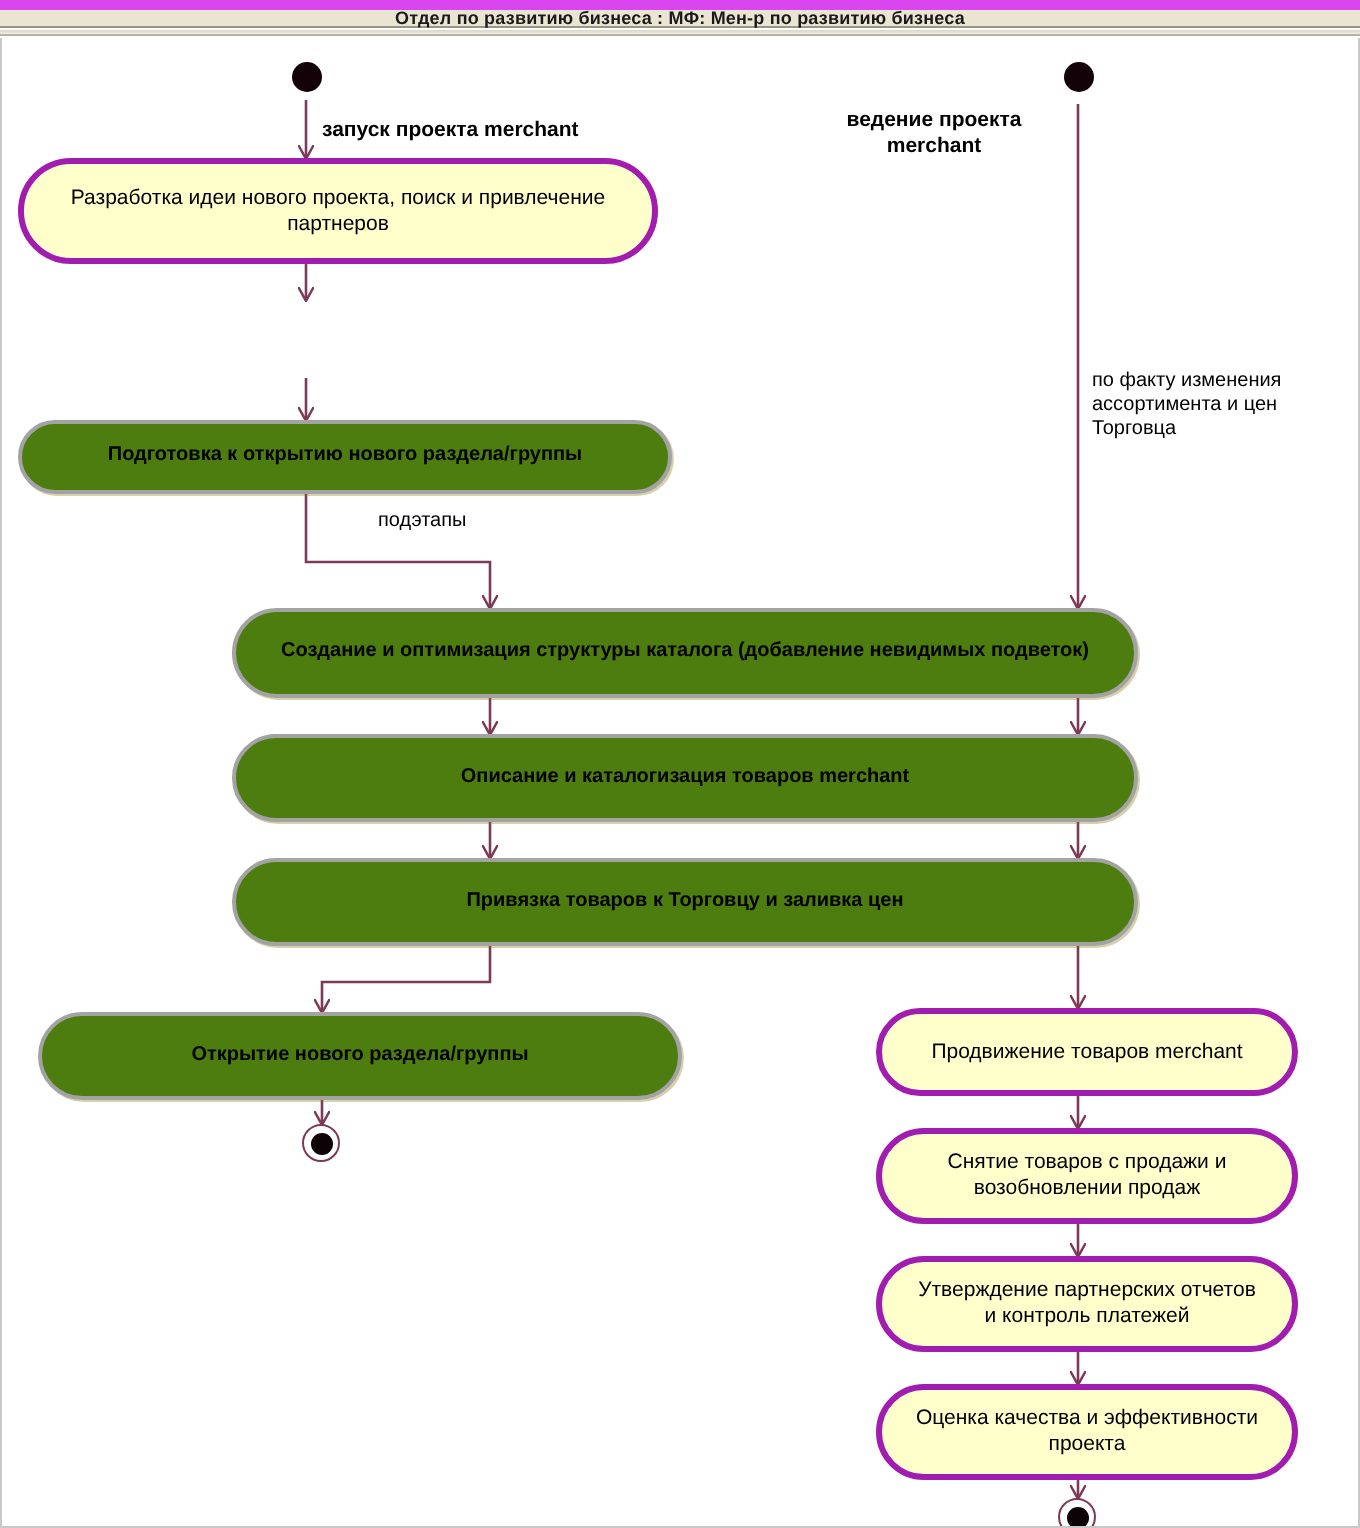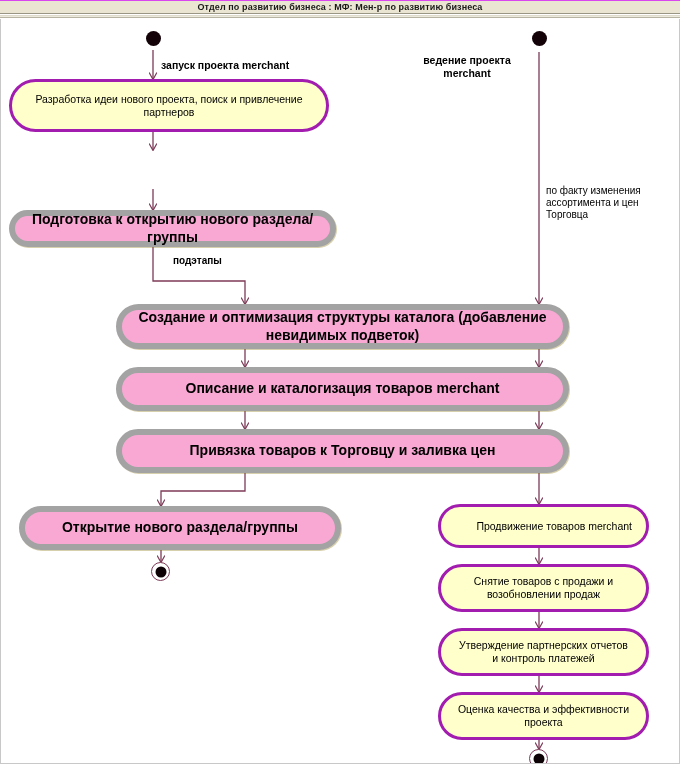--- a/index.html
+++ b/index.html
@@ -7,21 +7,21 @@
     width:680px;height:764px;
     background:#ffffff;
     font-family:"Liberation Sans", sans-serif;
     overflow:hidden;
   }
   
   #app{position:relative;width:680px;height:764px;background:#ffffff;}
   #titlebar{
     position:absolute;left:0;top:0;width:680px;height:14px;
     background:#e9e5d2;
-    border-top:1px solid #d946ef;
+    border-top:5px solid #d946ef;
     border-bottom:1px solid #9a9686;
     box-sizing:border-box;
     display:flex;align-items:center;justify-content:center;
   }
   #titlebar .ttl{
     font-size:9px;font-weight:bold;color:#1a1a1a;
     letter-spacing:.1px;white-space:nowrap;
   }
   #titlebar-shadow{
     position:absolute;left:0;top:15px;width:680px;height:3px;
@@ -49,24 +49,24 @@
     color:#000000;
     line-height:1.22;
     border:3px solid #a21caf;
   }
   .node.cream{
     background:#ffffcc;
     border-radius:999px;
     font-size:10.5px;font-weight:normal;
   }
   .node.bright{
-    background:#f9a8d4;
+    background:#4d7c0f;
     border-radius:999px;
-    font-size:14px;font-weight:bold;
-    border:6px solid #a3a3a3;
+    font-size:10px;font-weight:bold;
+    border:2px solid #a3a3a3;
     box-shadow:1px 1px 0 rgba(140,120,20,.35);
   }
   .node.rect{
     background:#ffffcc;
     border-radius:5px;
     font-size:10.5px;font-weight:normal;
   }
   .node .lbl{display:block;padding:0 14px;}
   
   .startnode{
@@ -146,21 +146,21 @@
     </svg>
 
     <div class="startnode" style="left:145px;top:12px;"></div>
     <div class="startnode" style="left:531px;top:12px;"></div>
 
     <div class="elabel bold" style="left:160px;top:40px;width:170px;">запуск проекта merchant</div>
 
     <div class="elabel bold center" style="left:408px;top:35px;width:116px;white-space:pre-line;">ведение проекта
 merchant</div>
 
-    <div class="elabel" style="left:172px;top:236px;width:100px;font-weight:bold;">подэтапы</div>
+    <div class="elabel" style="left:188px;top:236px;width:100px;">подэтапы</div>
 
     <div class="elabel" style="left:545px;top:166px;width:125px;white-space:pre-line;">по факту изменения
 ассортимента и цен
 Торговца</div>
 
     <div class="node cream" style="left:8px;top:60px;width:320px;height:53px;">
       <span class="lbl">Разработка идеи нового проекта, поиск и привлечение партнеров</span>
     </div>
 
 
@@ -177,21 +177,21 @@
     </div>
 
     <div class="node bright" style="left:115px;top:410px;width:453px;height:44px;">
       <span class="lbl">Привязка товаров к Торговцу и заливка цен</span>
     </div>
 
     <div class="node bright" style="left:18px;top:487px;width:322px;height:44px;">
       <span class="lbl">Открытие нового раздела/группы</span>
     </div>
 
-    <div class="node cream" style="left:437px;top:485px;width:211px;height:44px;justify-content:flex-end;">
+    <div class="node cream" style="left:437px;top:485px;width:211px;height:44px;">
       <span class="lbl">Продвижение товаров merchant</span>
     </div>
 
     <div class="node cream" style="left:437px;top:545px;width:211px;height:48px;">
       <span class="lbl">Снятие товаров с продажи и возобновлении продаж</span>
     </div>
 
     <div class="node cream" style="left:437px;top:609px;width:211px;height:48px;justify-content:flex-end;">
       <span class="lbl">Утверждение партнерских отчетов и контроль платежей</span>
     </div>

